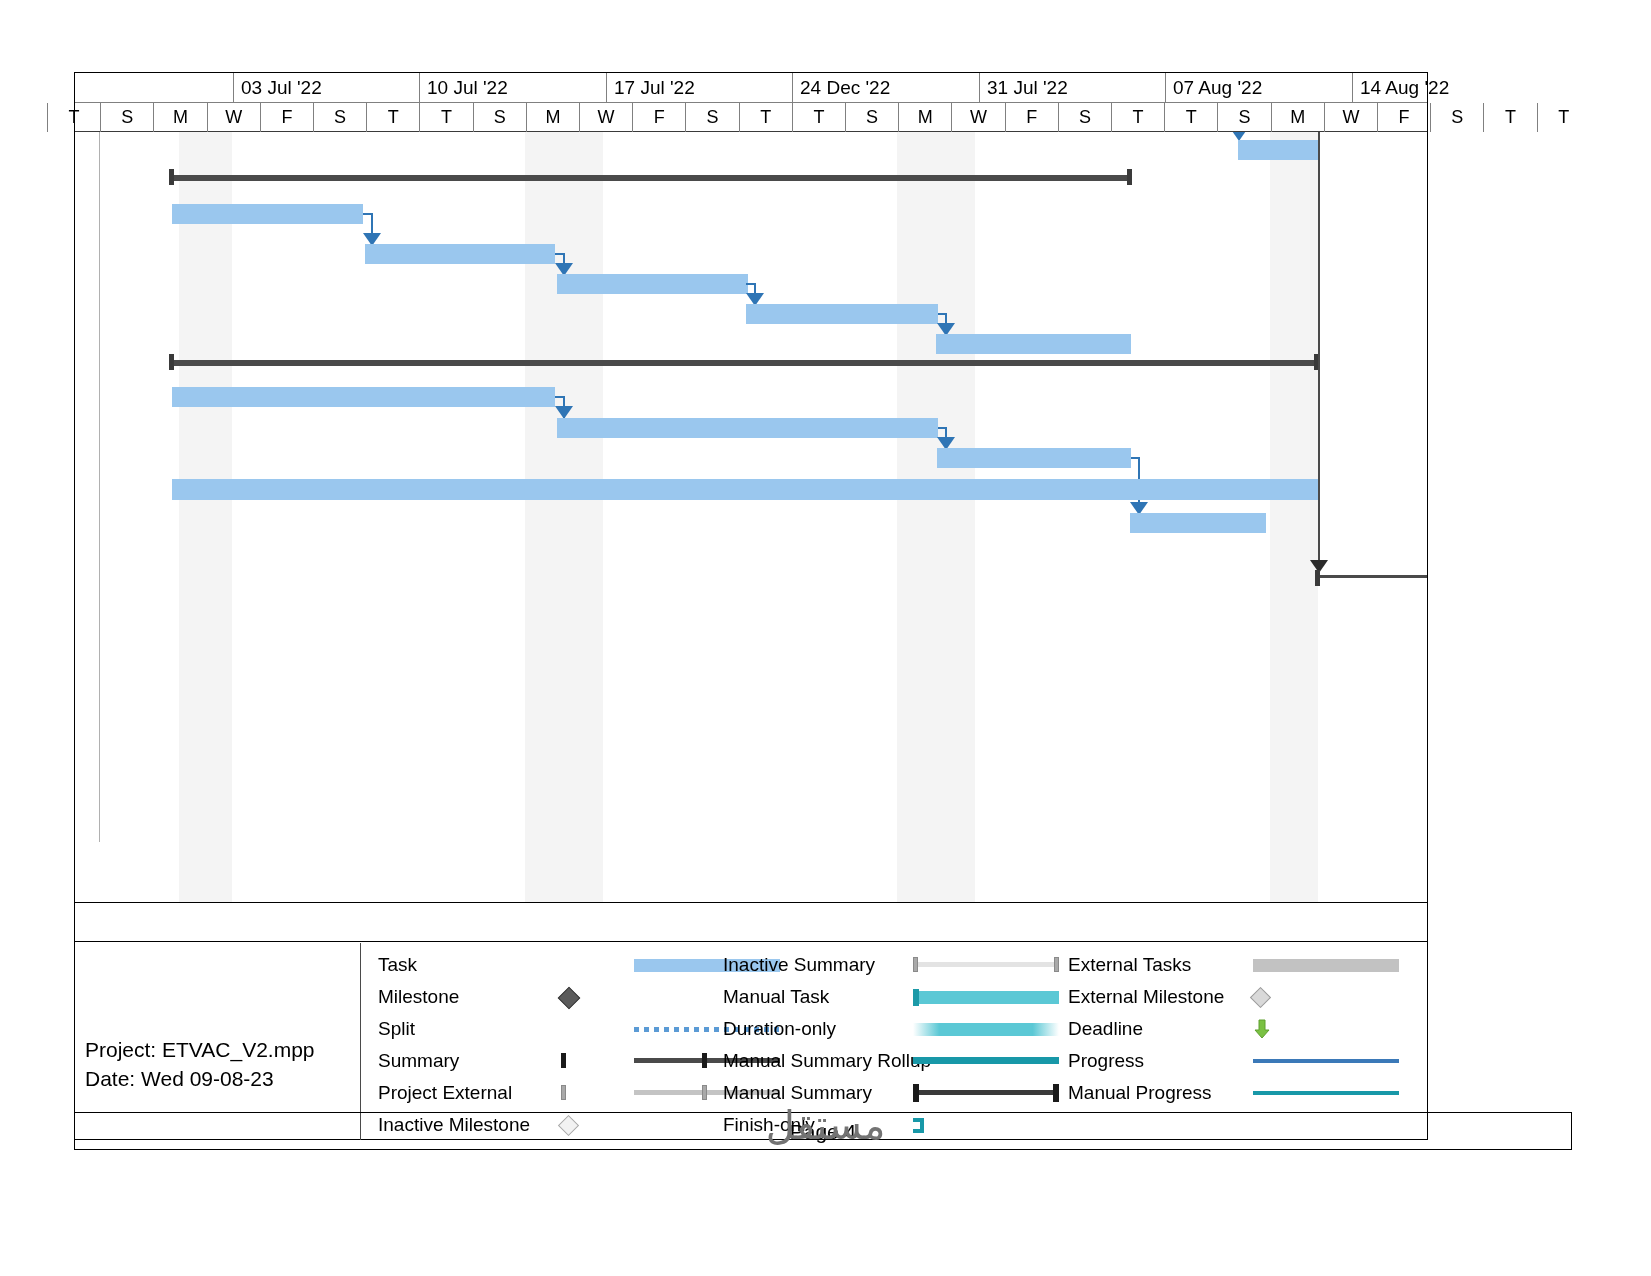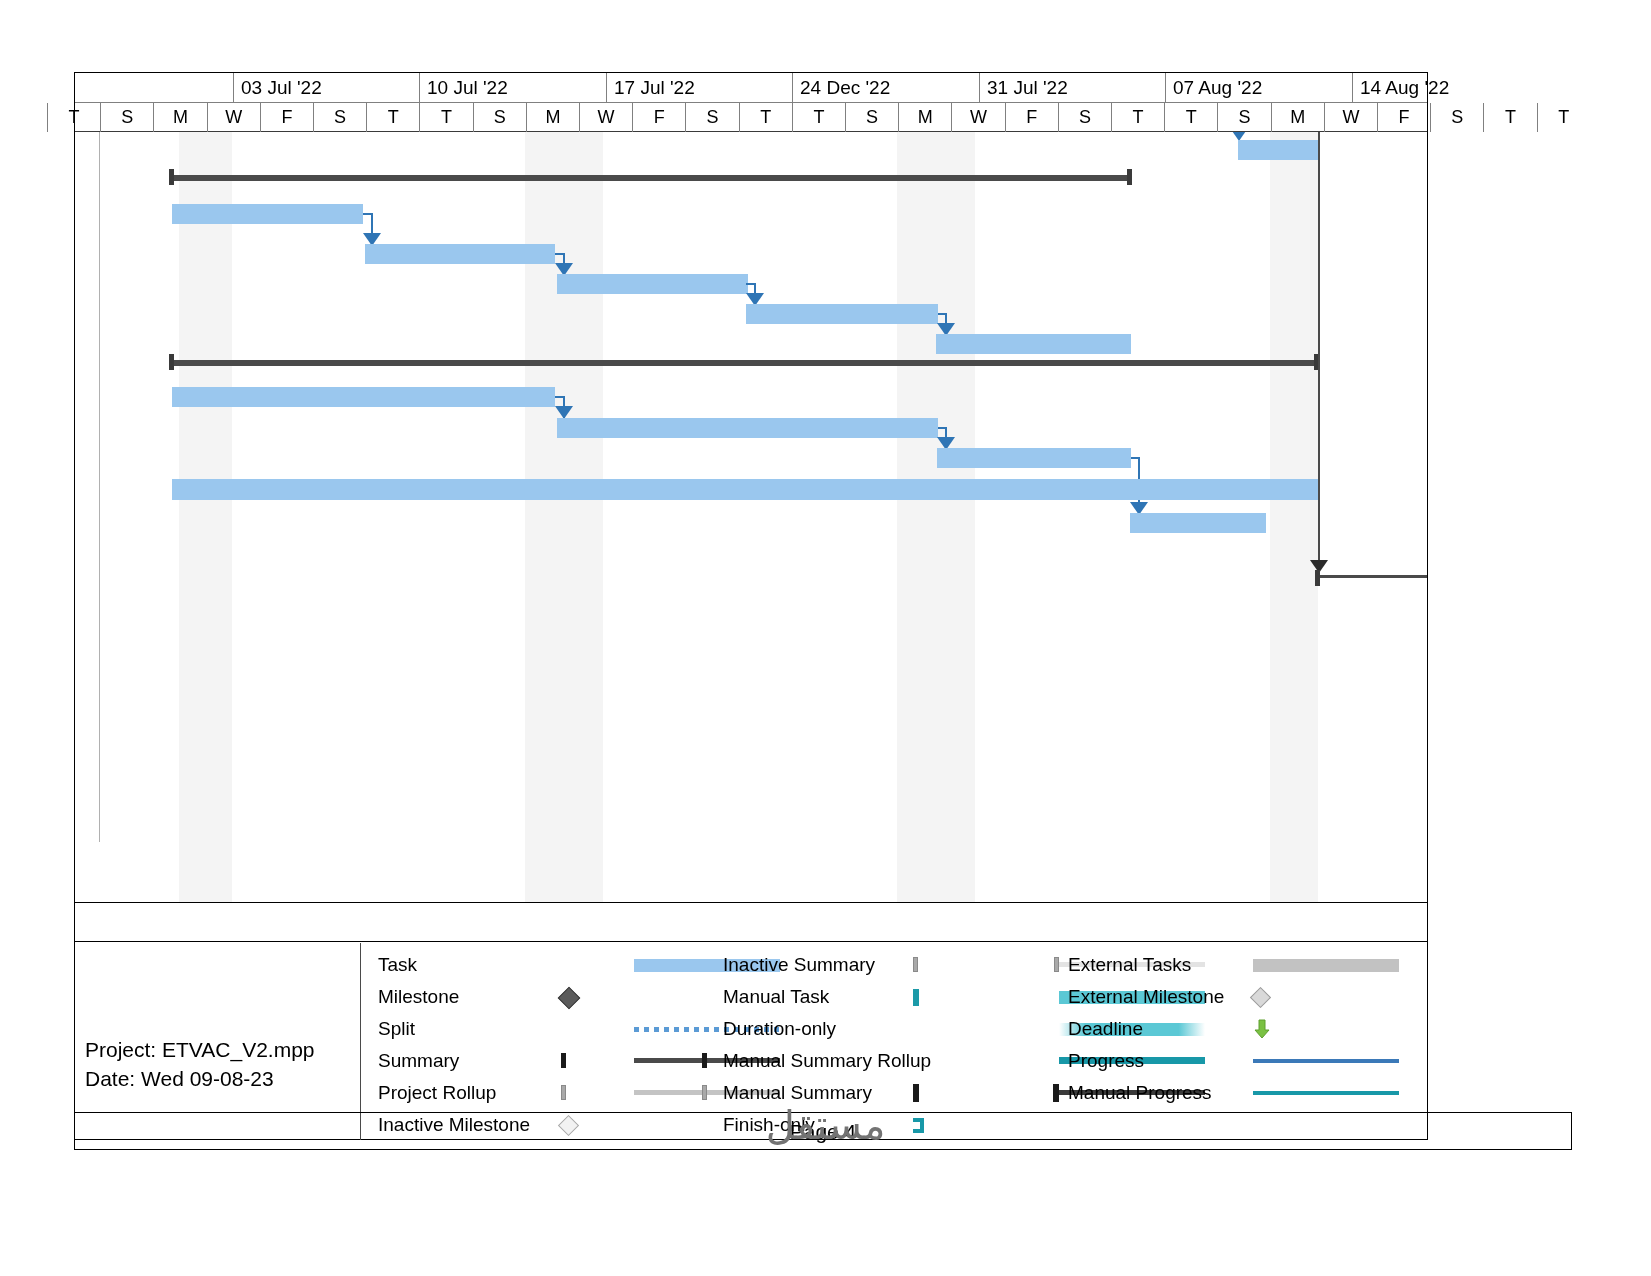--- a/index.html
+++ b/index.html
@@ -235,36 +235,36 @@
         </div>
         <div class="lgrow">
           <span class="lglabel">Summary</span>
           <span class="lgart" style="left:183px;width:146px;">
             <i class="sw-summary"></i>
               <i class="sw-summary-l"></i>
               <i class="sw-summary-r"></i>
           </span>
         </div>
         <div class="lgrow">
-          <span class="lglabel">Project Rollup</span>
+          <span class="lglabel">Project External</span>
           <span class="lgart" style="left:183px;width:146px;">
             <i class="sw-psum"></i>
               <i class="sw-psum-l"></i>
               <i class="sw-psum-r"></i>
           </span>
         </div>
         <div class="lgrow">
           <span class="lglabel">Inactive Milestone</span>
           <span class="lgart" style="left:183px;width:146px;">
               <i class="sw-inactivems"></i>
             </span>
         </div>
       </div>
 
-      <div class="lgcol" style="left:648px;width:345px;text-align:right;">
+      <div class="lgcol" style="left:648px;width:345px;">
         <div class="lgrow">
           <span class="lglabel">Inactive Summary</span>
           <span class="lgart" style="left:190px;width:146px;">
             <i class="sw-inactivesum"></i>
               <i class="sw-psum-l"></i>
               <i class="sw-psum-r"></i>
           </span>
         </div>
         <div class="lgrow">
           <span class="lglabel">Manual Task</span>

